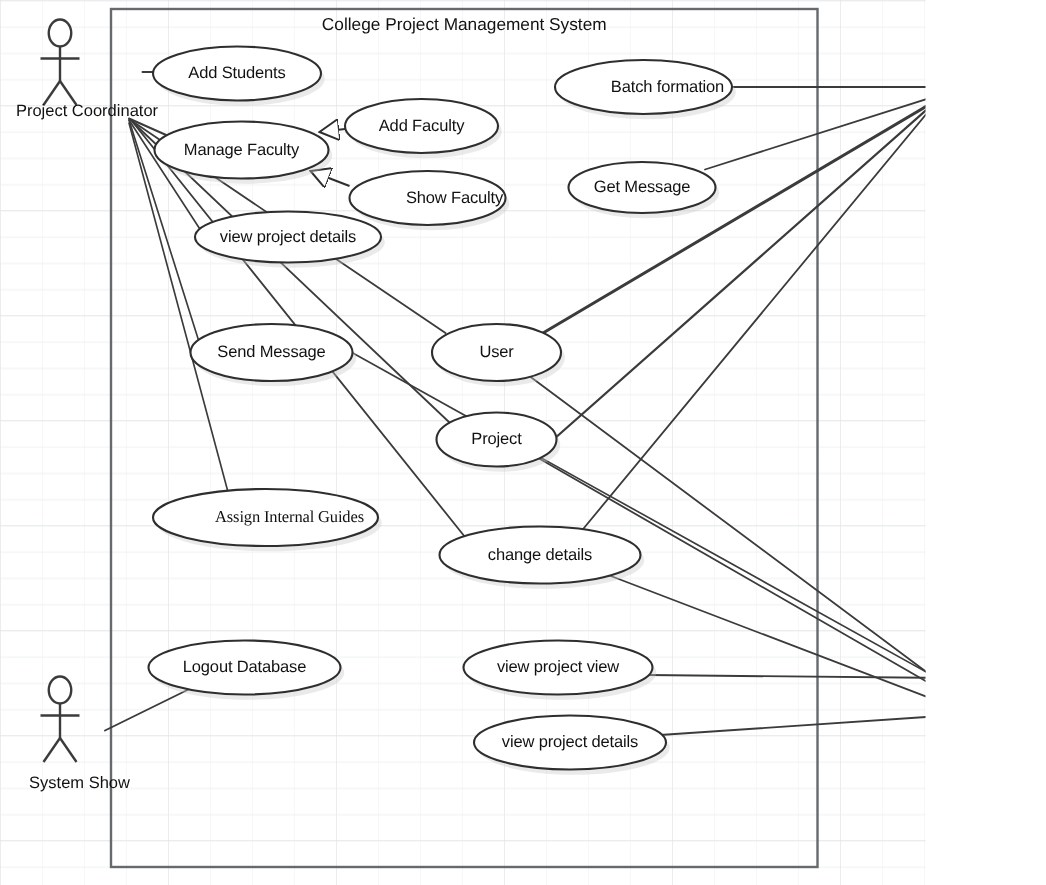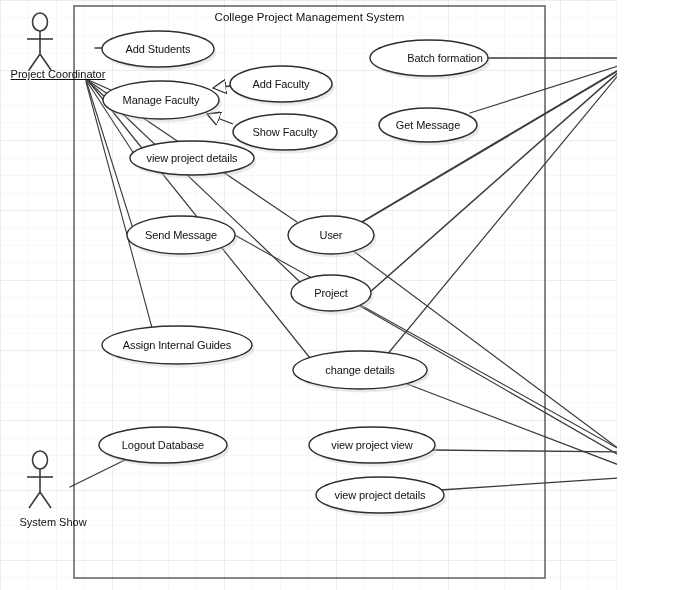--- a/index.html
+++ b/index.html
@@ -224,33 +224,33 @@
         </g>
       </g>
   </svg>
 
   <div class="sys-title" style="left: 309.5px; top: 11px;">College Project Management System</div>
 
   <div id="uc-labels">
       <div class="uc-label" style="left: 158px; top: 49px;">Add Students</div>
       <div class="uc-label" style="left: 161px; top: 100px;">Manage Faculty</div>
       <div class="uc-label" style="left: 281px; top: 84px;">Add Faculty</div>
-      <div class="uc-label" style="left: 285px; top: 132px;">Show Faculty</div>
+      <div class="uc-label" style="left: 285px; top: 132px; padding-left: 36px;">Show Faculty</div>
       <div class="uc-label" style="left: 192px; top: 158px;">view project details</div>
       <div class="uc-label" style="left: 181px; top: 235px;">Send Message</div>
       <div class="uc-label" style="left: 331px; top: 235px;">User</div>
       <div class="uc-label" style="left: 331px; top: 293px;">Project</div>
-      <div class="uc-label" style="left: 177px; top: 345px;">Assign Internal Guides</div>
+      <div class="uc-label" style="left: 193px; top: 345px; font-family: Liberation Serif, serif;">Assign Internal Guides</div>
       <div class="uc-label" style="left: 360px; top: 370px;">change details</div>
       <div class="uc-label" style="left: 429px; top: 58px; margin-left: 16px;">Batch formation</div>
       <div class="uc-label" style="left: 428px; top: 125px;">Get Message</div>
       <div class="uc-label" style="left: 163px; top: 445px;">Logout Database</div>
       <div class="uc-label" style="left: 372px; top: 445px;">view project view</div>
       <div class="uc-label" style="left: 380px; top: 495px;">view project details</div>
     </div>
   <div id="actor-labels">
-      <div class="actor-label" style="left: 58px; top: 68px; text-decoration: underline;">Project Coordinator</div>
+      <div class="actor-label" style="left: 58px; top: 68px;">Project Coordinator</div>
       <div class="actor-label" style="left: 652px; top: 76px; margin-left: 16px;">Student</div>
       <div class="actor-label" style="left: 675px; top: 490px;">Internal Guide</div>
       <div class="actor-label" style="left: 53px; top: 516px;">System Show</div>
     </div>
 
 </div>
 
 </body></html>

